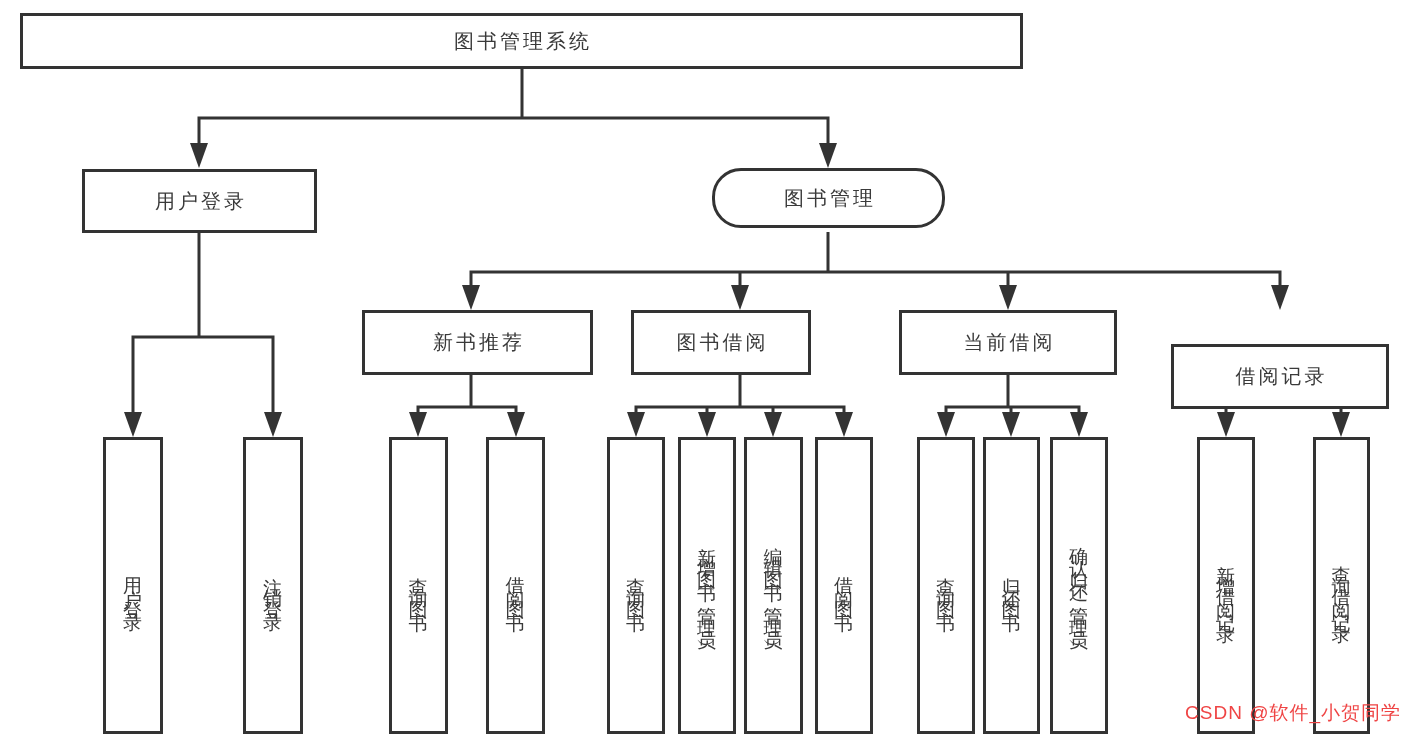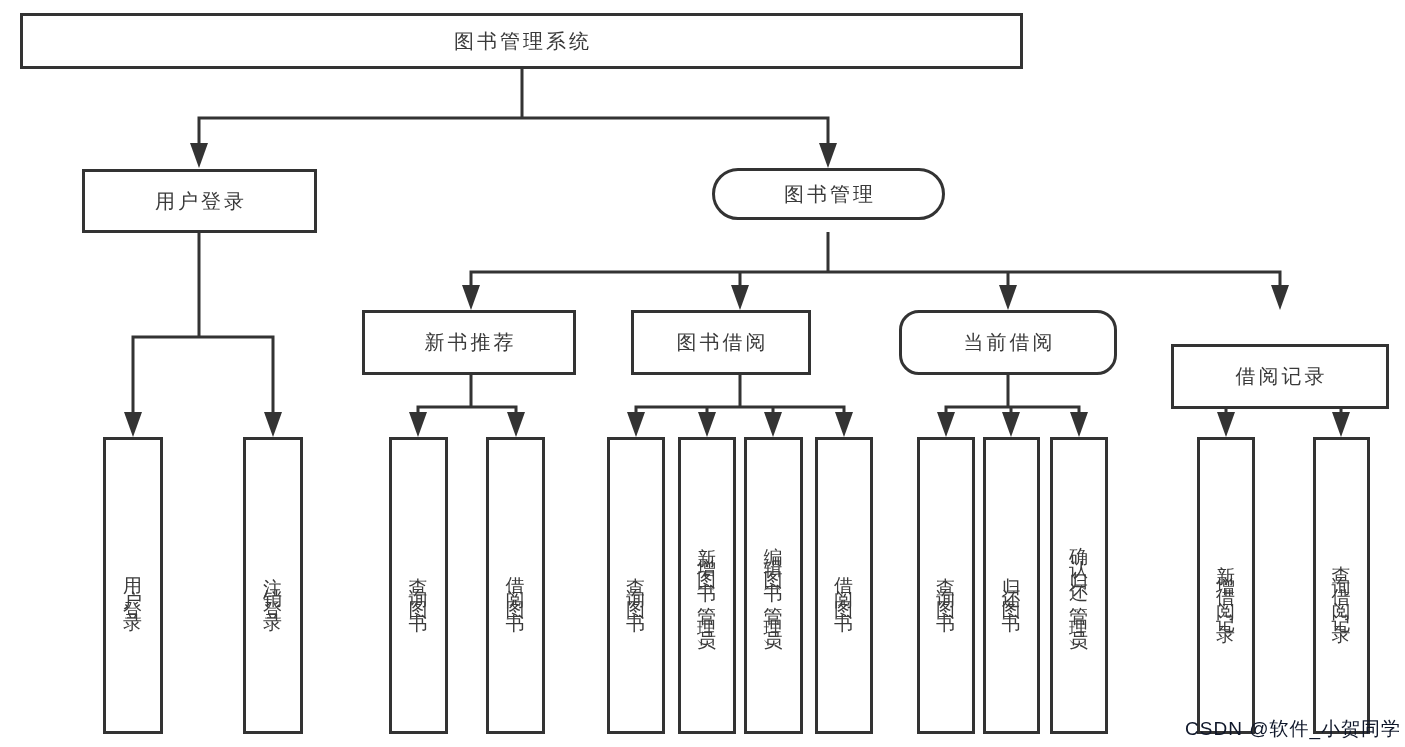--- a/index.html
+++ b/index.html
@@ -42,23 +42,23 @@
     writing-mode: vertical-rl;
     text-orientation: mixed;
     font-size: 19px;
     letter-spacing: 12px;
     line-height: 1.0;
     max-height: 285px;
   }
   .watermark {
     position: absolute;
     right: 4px;
-    bottom: 5px;
+    bottom: 21px;
     font-size: 19px;
-    color: #0f172a;
+    color: #ef4444;
     letter-spacing: 1px;
     white-space: nowrap;
   }
 </style>
 </head>
 <body>
 
 <div class="canvas">
 
   <svg class="connectors" viewBox="0 0 1405 747" xmlns="http://www.w3.org/2000/svg">
@@ -100,25 +100,25 @@
       <use href="#arrowhead" x="1011" y="437"></use>
       <use href="#arrowhead" x="1079" y="437"></use>
       <use href="#arrowhead" x="1226" y="437"></use>
       <use href="#arrowhead" x="1341" y="437"></use>
     </g>
   </svg>
 
   <div class="node h-node" style="left:20px; top:13px; width:1003px; height:56px;">图书管理系统</div>
 
   <div class="node h-node" style="left:82px; top:169px; width:235px; height:64px;">用户登录</div>
-  <div class="node h-node" style="left:712px; top:168px; width:233px; height:52px;border-radius:29px;">图书管理</div>
+  <div class="node h-node" style="left:712px; top:168px; width:233px; height:60px;border-radius:29px;">图书管理</div>
 
-  <div class="node h-node" style="left:362px; top:310px; width:214px; height:65px;">新书推荐</div>
+  <div class="node h-node" style="left:362px; top:310px; width:231px; height:65px;">新书推荐</div>
   <div class="node h-node" style="left:631px; top:310px; width:180px; height:65px;">图书借阅</div>
-  <div class="node h-node" style="left:899px; top:310px; width:218px; height:65px;border-radius:20px;">当前借阅</div>
+  <div class="node h-node" style="left:899px; top:310px; width:218px; height:65px;">当前借阅</div>
   <div class="node h-node" style="left:1171px; top:310px; width:218px; height:65px;margin-top:34px;">借阅记录</div>
 
   <div class="node v-node" style="left:103px; top:437px; width:60px; height:297px;">
     <span>用户登录</span>
   </div>
   <div class="node v-node" style="left:243px; top:437px; width:60px; height:297px;">
     <span>注销登录</span>
   </div>
 
   <div class="node v-node" style="left:389px; top:437px; width:59px; height:297px;">

